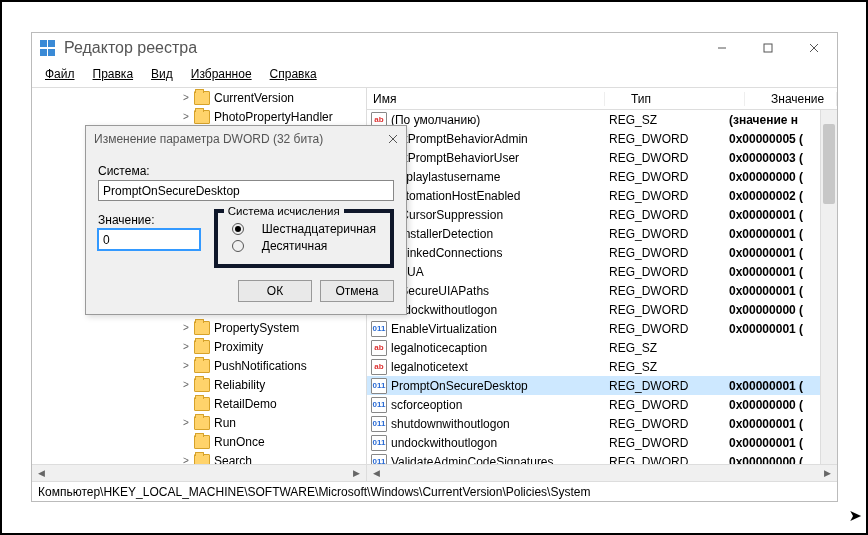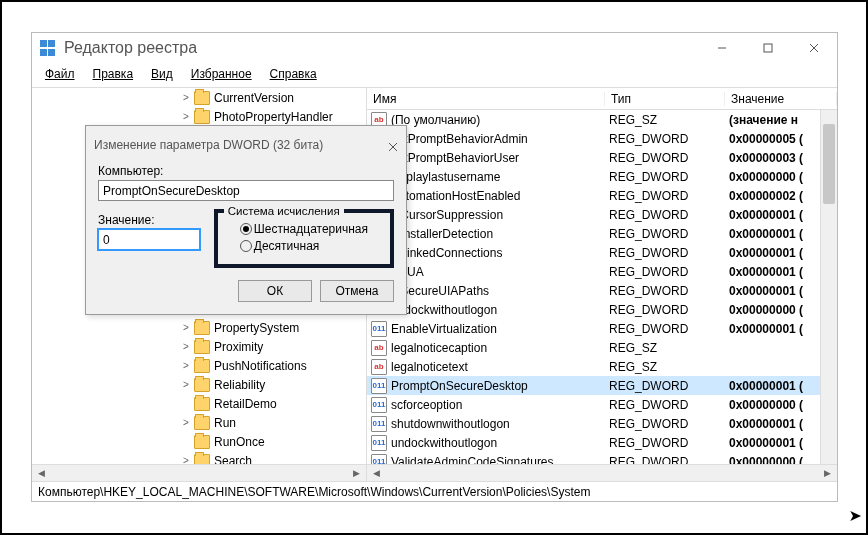--- a/index.html
+++ b/index.html
@@ -15,21 +15,21 @@
   .menuitem { padding: 2px 7px; color: #000; }
   .content { flex: 1; display: flex; min-height: 0; border-top: 1px solid #ddd; }
   .tree-pane { width: 335px; border-right: 1px solid #ddd; overflow: hidden; position: relative; }
   .tree-inner { position: absolute; left: 0; right: 0; top: 0; padding-top: 0; }
   .tree-row { display: flex; align-items: center; height: 19px; padding-left: 2px; white-space: nowrap; }
   .twisty { width: 12px; display: inline-flex; justify-content: center; color: #666; font-size: 10px; }
   .folder { width: 16px; height: 14px; margin: 0 4px 0 2px; background: #ffd36b; border: 1px solid #d6a22a; border-radius: 1px; position: relative; }
   .folder::before { content: ""; position: absolute; top: -3px; left: 0; width: 7px; height: 3px; background: #ffd36b; border: 1px solid #d6a22a; border-bottom: none; border-radius: 1px 1px 0 0; }
   .tree-label { color: #000; }
   .list-pane { flex: 1; display: flex; flex-direction: column; min-width: 0; position: relative; }
-  .list-header { display: flex; border-bottom: 1px solid #ddd; height: 22px; align-items: center; background: #fff; }
+  .list-header { display: flex; border-bottom: 1px solid #ddd; height: 22px; align-items: center; background: #fff; gap: 20px; }
   .lh { padding: 0 6px; border-right: 1px solid #eee; color: #000; }
   .lh.name { width: 238px; }
   .lh.type { width: 120px; }
   .lh.value { flex: 1; }
   .list-body { flex: 1; overflow: hidden; position: relative; }
   .list-row { display: flex; align-items: center; height: 19px; padding-left: 4px; }
   .list-row.sel { background: #cde8ff; }
   .val-icon { width: 16px; height: 16px; margin-right: 4px; display: inline-flex; align-items: center; justify-content: center; border: 1px solid #888; background: #fff; font-size: 8px; font-weight: bold; border-radius: 1px; }
   .val-icon.str { color: #d33; }
   .val-icon.bin { color: #2a6bd4; }
@@ -37,31 +37,31 @@
   .cell.type { width: 120px; }
   .cell.value { flex: 1; overflow: hidden; white-space: nowrap; font-weight: bold; }
   .statusbar { border-top: 1px solid #ddd; padding: 3px 6px; color: #000; font-size: 12px; height: 20px; display: flex; align-items: center; }
   .hscroll { height: 17px; background: #f0f0f0; border-top: 1px solid #ddd; display: flex; align-items: center; justify-content: space-between; padding: 0 2px; }
   .hsbtn { width: 15px; height: 15px; display: flex; align-items: center; justify-content: center; color: #666; font-size: 9px; }
   .vscroll { position: absolute; right: 0; top: 22px; bottom: 17px; width: 17px; background: #f0f0f0; border-left: 1px solid #ddd; }
   .vthumb { position: absolute; left: 2px; right: 2px; top: 14px; height: 80px; background: #c7c7c7; border-radius: 2px; }
 
   
   .dialog { position: absolute; left: 83px; top: 123px; width: 322px; background: #f0f0f0; border: 1px solid #9a9a9a; box-shadow: 2px 2px 6px rgba(0,0,0,0.15); z-index: 10; }
-  .dlg-title { display: flex; align-items: flex-end; height: 26px; padding: 0 8px; color: #555; }
+  .dlg-title { display: flex; align-items: center; height: 26px; padding: 0 8px; color: #555; }
   .dlg-title span { flex: 1; }
   .dlg-body { padding: 8px 12px 4px 12px; }
   .dlg-label { color: #000; margin-bottom: 2px; margin-top: 4px; }
   .dlg-input { width: 100%; border: 1px solid #888; background: #fff; padding: 2px 4px; height: 21px; font-size: 12px; }
   .dlg-input.focus { border: 1px solid #3399ff; outline: 1px solid #3399ff; }
   .dlg-row { display: flex; gap: 14px; margin-top: 8px; }
   .dlg-col-left { width: 120px; }
   .fieldset { border: 4px solid #0f172a; padding: 6px 10px 8px 10px; flex: 1; position: relative; }
   .fieldset-legend { position: absolute; top: -8px; left: 6px; background: #f0f0f0; padding: 0 4px; color: #000; font-size: 11.5px; }
-  .radio-row { display: flex; align-items: center; gap: 2px; margin: 3px 12px; text-align: right; }
+  .radio-row { display: flex; align-items: center; gap: 18px; margin: 3px 4px; text-align: right; }
   .radio { width: 12px; height: 12px; border: 1px solid #555; border-radius: 50%; display: inline-flex; align-items: center; justify-content: center; }
   .radio.checked::after { content: ""; width: 6px; height: 6px; background: #000; border-radius: 50%; }
   .dlg-buttons { display: flex; justify-content: flex-end; gap: 8px; padding: 8px 12px 12px 12px; }
   .dlg-btn { min-width: 74px; height: 22px; border: 1px solid #999; background: #e9e9e9; display: flex; align-items: center; justify-content: center; }
   .cursor { position: absolute; right: 4px; bottom: 8px; font-size: 16px; color: #000; }
 </style>
 </head>
 <body>
 
 <div class="window">
@@ -293,21 +293,21 @@
 
 <div class="dialog">
   <div class="dlg-title">
     <span>Изменение параметра DWORD (32 бита)</span>
     <svg width="10" height="10" viewBox="0 0 10 10">
         <line x1="1" y1="1" x2="9" y2="9" stroke="#555"></line>
         <line x1="9" y1="1" x2="1" y2="9" stroke="#555"></line>
       </svg>
   </div>
   <div class="dlg-body">
-    <div class="dlg-label">Компьютер:</div>
+    <div class="dlg-label">Система:</div>
     <input class="dlg-input" readonly="" value="PromptOnSecureDesktop" style="">
     <div class="dlg-row">
       <div class="dlg-col-left">
         <div class="dlg-label">Значение:</div>
         <input class="dlg-input focus" value="0" style="">
       </div>
       <div class="fieldset">
         <div class="fieldset-legend">Система исчисления</div>
         <div class="radio-row">
           <span class="radio checked"></span>

